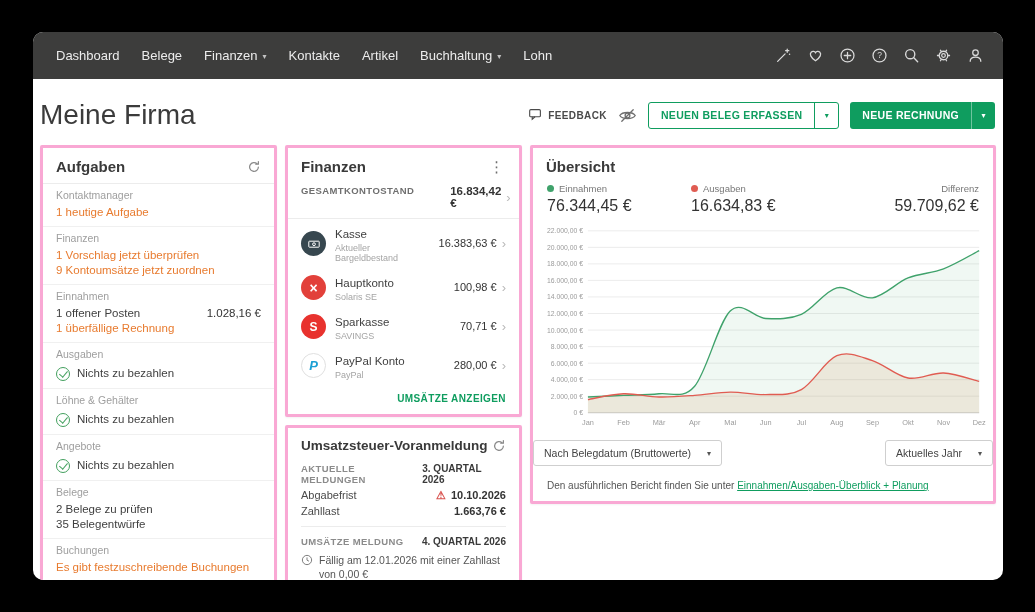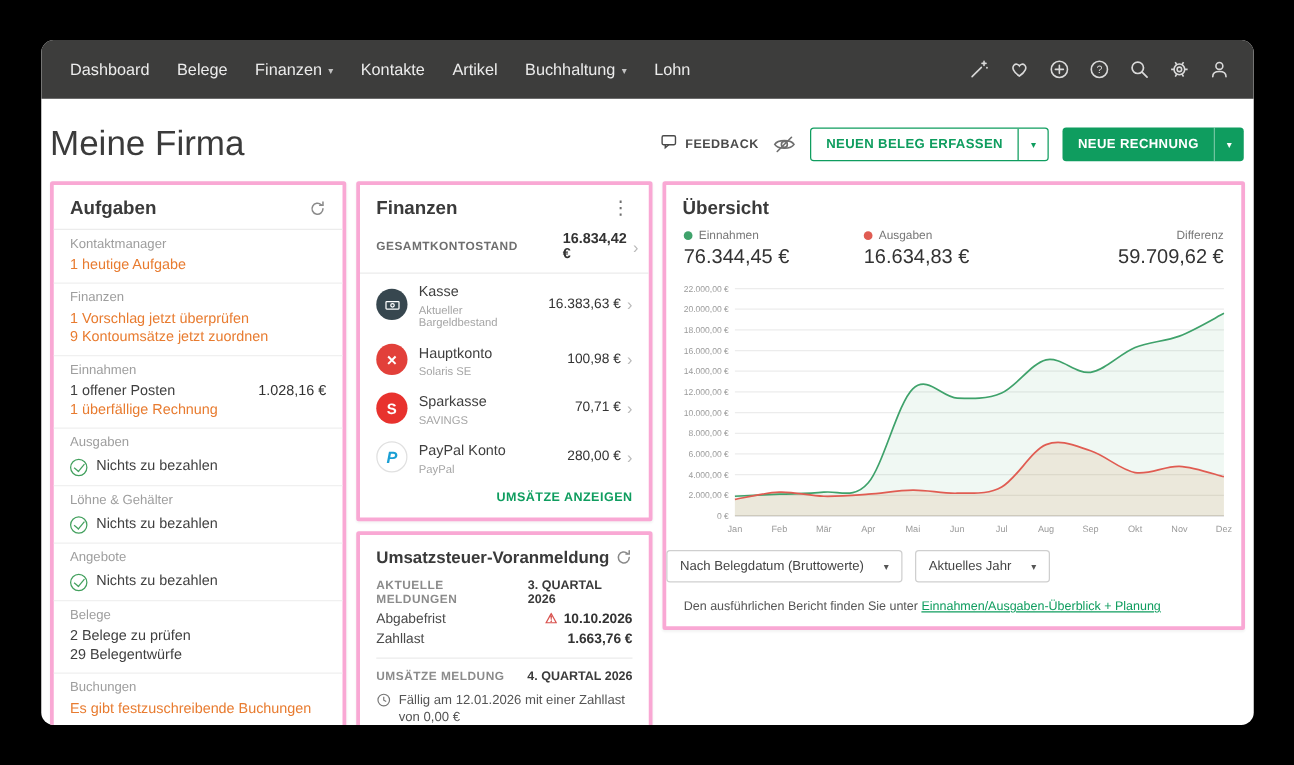--- a/index.html
+++ b/index.html
@@ -56,21 +56,21 @@
   .task-link { color:#e87b2f; cursor:pointer; display:block; }
   .task-plain { color:#3f3f3f; cursor:pointer; display:block; }
   .task-row { display:flex; justify-content:space-between; color:#3f3f3f; }
   .task-row .val { color:#333; }
   .check-item { display:flex; align-items:center; gap:7px; color:#3f3f3f; padding:2px 0 1px; }
   .check { width:14px; height:14px; border:1.4px solid #43a05e; border-radius:50%; position:relative; flex:none; }
   .check::after { content:""; position:absolute; left:3.6px; top:1.4px; width:3.6px; height:7px;
                   border:solid #43a05e; border-width:0 1.4px 1.4px 0; transform:rotate(40deg); }
 
   
-  .fin-total { display:flex; align-items:center; justify-content:space-between; padding:2px 13px 9px;
+  .fin-total { display:flex; justify-content:space-between; padding:2px 13px 9px;
                border-bottom:1px solid #ececec; cursor:pointer;gap:36px; }
   .fin-total-label { font-size:9.5px; font-weight:700; color:#6f6f6f; letter-spacing:.4px; }
   .fin-total-value { font-size:11.5px; font-weight:700; color:#333; display:flex; align-items:center; gap:5px; }
   .chev { color:#b9b9b9; font-size:13px; font-weight:400; line-height:1; }
   .account-row { display:flex; align-items:center; gap:9px; padding:5px 13px; cursor:pointer; }
   .acct-icon { width:25px; height:25px; border-radius:50%; flex:none; display:flex; align-items:center;
                justify-content:center; font-weight:700; }
   .acct-icon.cash { background:#37474f; }
   .acct-icon.cash svg { width:14px; height:14px; }
   .acct-icon.solaris { background:#e2403a; color:#fff; font-size:14px; }
@@ -98,21 +98,21 @@
   
   .ov-stats { display:flex; align-items:flex-start; padding:0 14px 6px; }
   .ov-stat { flex:1; }
   .ov-stat-label { font-size:9.5px; color:#777; display:flex; align-items:center; gap:5px; }
   .dot { width:7px; height:7px; border-radius:50%; background:#999; }
   .ov-stat-value { font-size:16px; color:#333; margin-top:3px; }
   .ov-stat.right { text-align:right; }
   .ov-stat.right .ov-stat-label { justify-content:flex-end; }
   .ov-chart { padding:2px 6px 0; }
   .ov-chart svg { width:100%; height:auto; display:block; }
-  .ov-controls { display:flex; justify-content:flex-start; gap:10px; padding:10px 0 2px; }
+  .ov-controls { display:flex; justify-content:space-between; gap:10px; padding:10px 0 2px; }
   .ov-select { display:flex; align-items:center; gap:16px; border:1px solid #cfcfcf; border-radius:3px;
                padding:6px 10px; font-size:10.5px; color:#444; cursor:pointer; background:#fff; }
   .caret-dark { font-size:8px; color:#555; }
   .ov-footnote { padding:12px 14px 10px; font-size:10px; color:#555; }
   .ov-footnote a { color:#0f9d5f; text-decoration:underline; cursor:pointer; }
 </style>
 </head>
 <body>
 
 <div class="window">
@@ -272,21 +272,21 @@
         <div class="task-section">
           <div class="task-cat">Angebote</div>
           <div class="task-item check-item">
             <span class="check"></span>
             <span>Nichts zu bezahlen</span>
           </div>
         </div>
         <div class="task-section">
           <div class="task-cat">Belege</div>
           <span class="task-item task-plain">2 Belege zu prüfen</span>
-          <span class="task-item task-plain">29 Belegentwürfe</span>
+          <span class="task-item task-plain">35 Belegentwürfe</span>
         </div>
         <div class="task-section">
           <div class="task-cat">Buchungen</div>
           <span class="task-item task-link">Es gibt festzuschreibende Buchungen</span>
         </div>
       </section>
 
       <div style="display:flex; flex-direction:column; gap:8px;">
 
         <section class="card finances">

